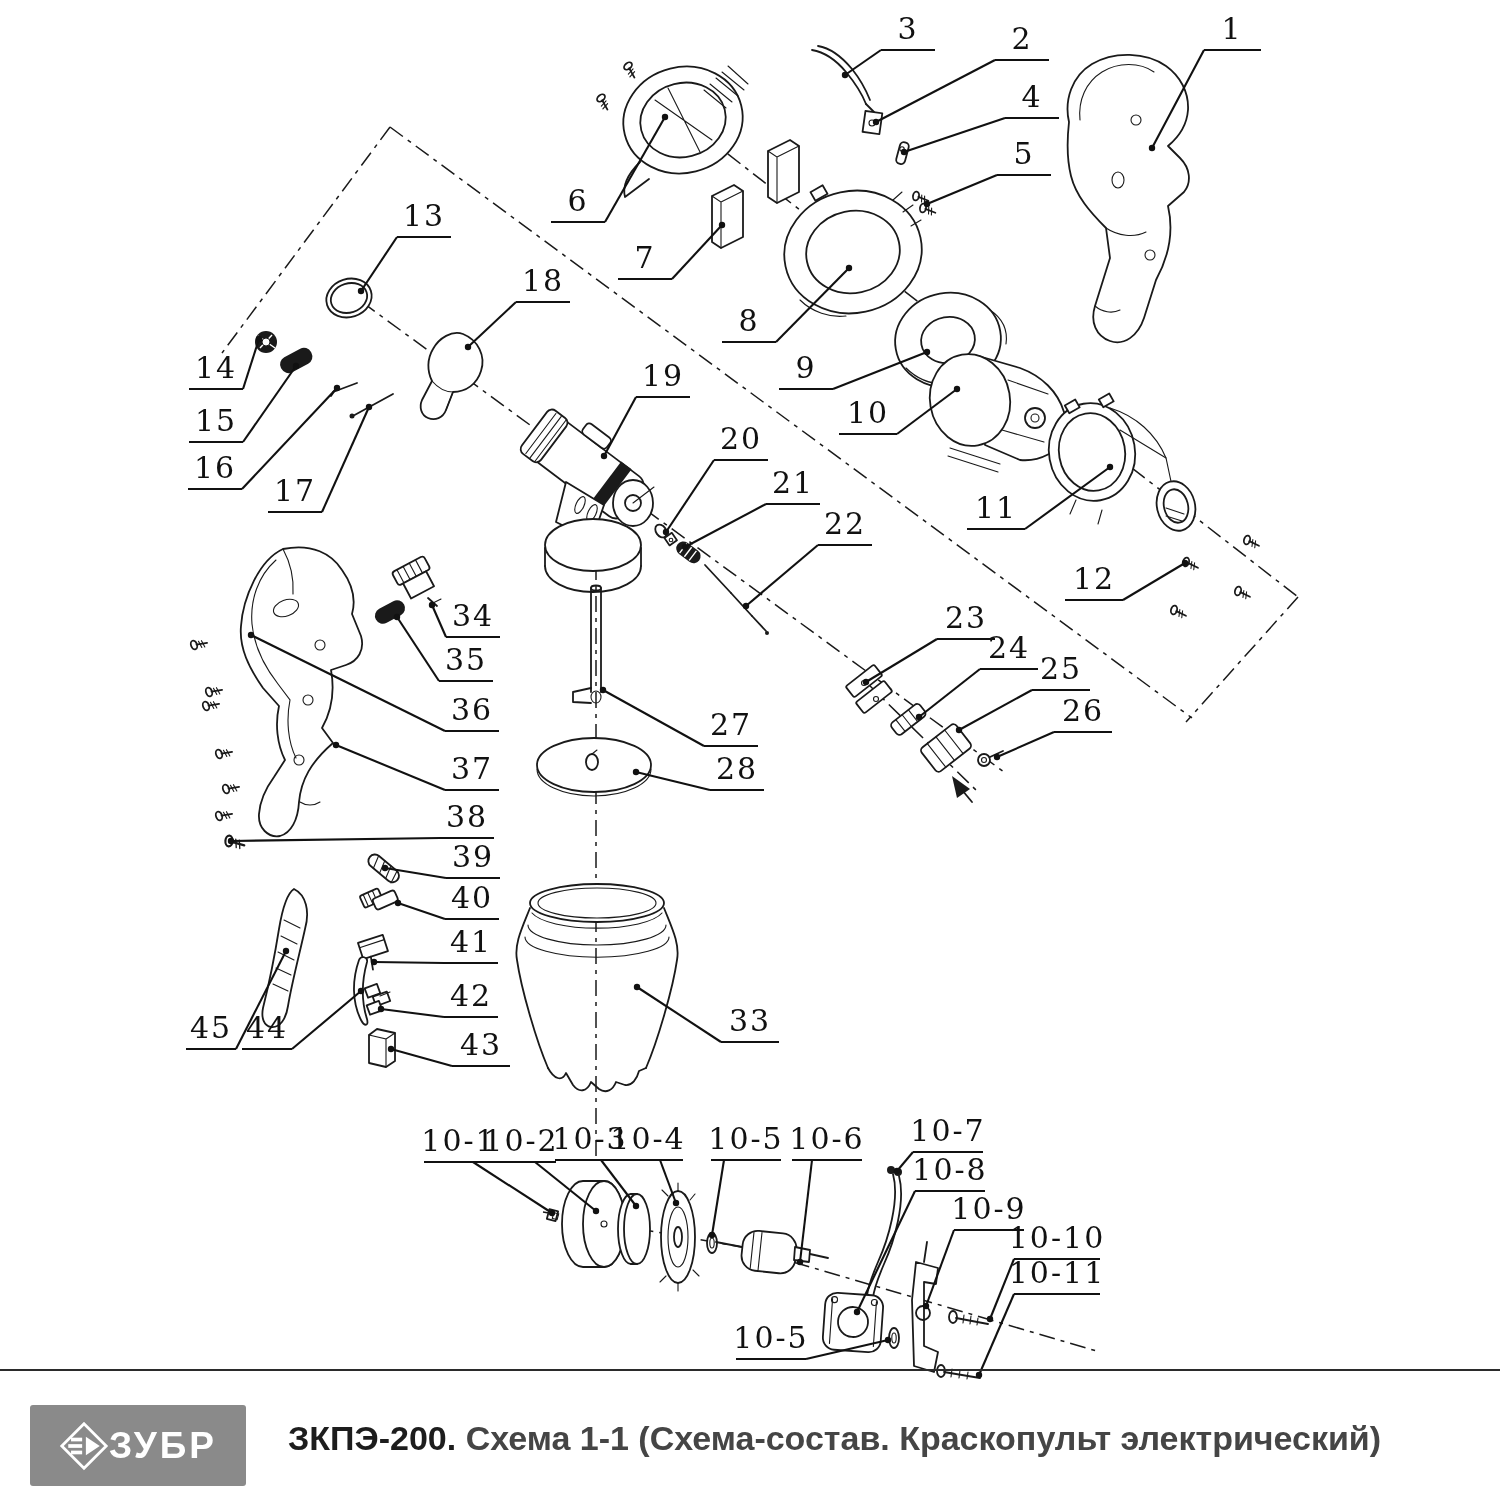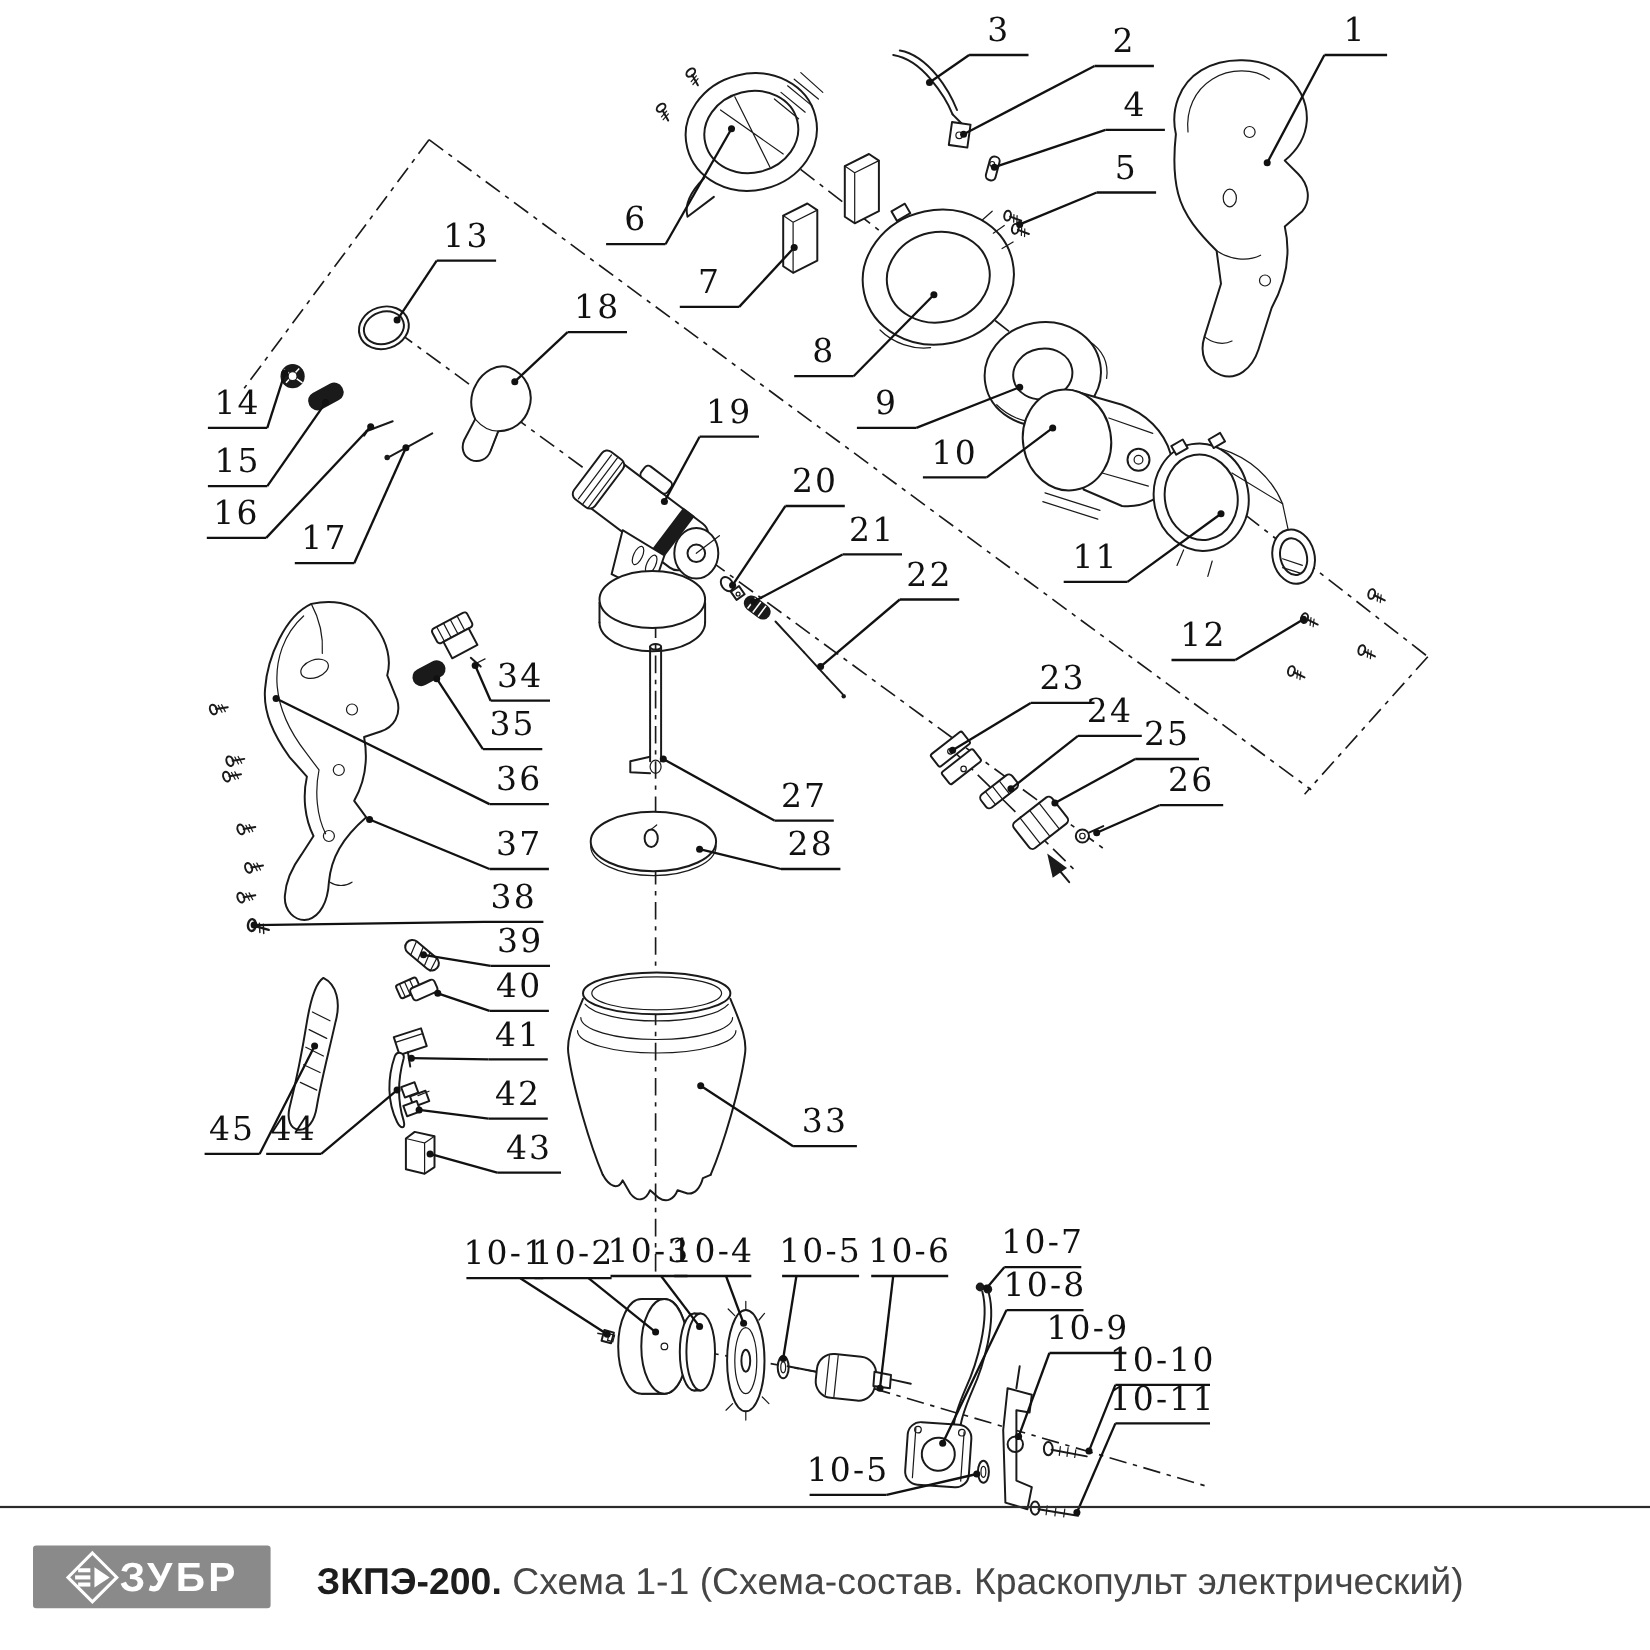--- a/index.html
+++ b/index.html
@@ -8,26 +8,26 @@
   svg text{font-family:"DejaVu Serif",serif;}
   .p   {stroke:#1a1a1a;stroke-width:1.8;fill:none;stroke-linecap:round;stroke-linejoin:round;}
   .pf  {stroke:#1a1a1a;stroke-width:1.8;fill:#ffffff;stroke-linejoin:round;}
   .thin{stroke:#1a1a1a;stroke-width:1.1;fill:none;stroke-linecap:round;}
   .dk  {fill:#1a1a1a;stroke:none;}
   .wthin{stroke:#ffffff;stroke-width:1.4;fill:none;}
   .axis{stroke:#1a1a1a;stroke-width:1.5;fill:none;stroke-dasharray:16 6 4 6;}
   .lbl-text{fill:#111;font-size:30px;letter-spacing:2px;}
   .lbl-line{stroke:#111;stroke-width:2.1;fill:none;}
   .sep{position:absolute;left:0;top:1369px;width:1500px;height:2px;background:#2b2b2b;}
-  .logo-box{position:absolute;left:30px;top:1405px;width:216px;height:57px;background:#8a8a8a;
+  .logo-box{position:absolute;left:30px;top:1405px;width:216px;height:81px;background:#8a8a8a;
             border-radius:3px;display:flex;align-items:center;justify-content:center;gap:0;}
   .logo-text{color:#fff;font-weight:bold;font-size:37px;letter-spacing:3px;line-height:1;}
   .caption{position:absolute;left:288px;top:1419px;font-size:34px;white-space:nowrap;}
   .caption .model{font-weight:bold;color:#1d1d1d;}
-  .caption .sub{font-weight:normal;color:#454545;}
+  .caption .sub{font-weight:bold;color:#454545;}
 </style>
 </head>
 <body>
 
 <div class="stage">
 
 <svg id="diagram" width="1500" height="1500" viewBox="0 0 1500 1500">
   <defs>
     <g id="scr">
       <ellipse cx="0" cy="0" rx="3" ry="4.5" class="p"></ellipse>

